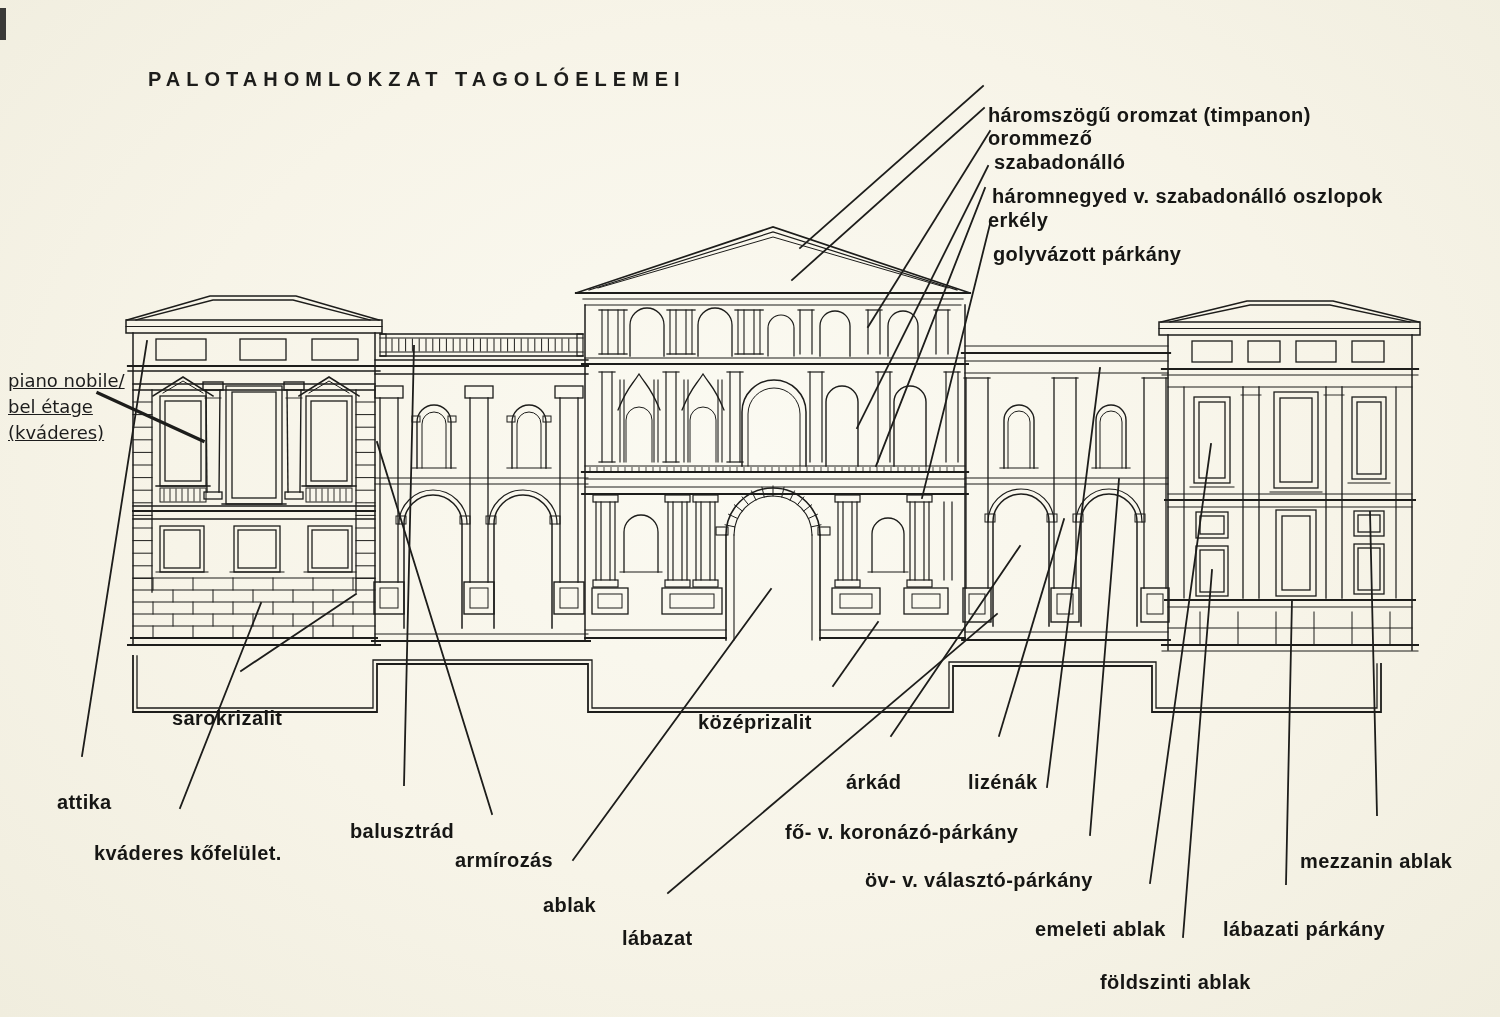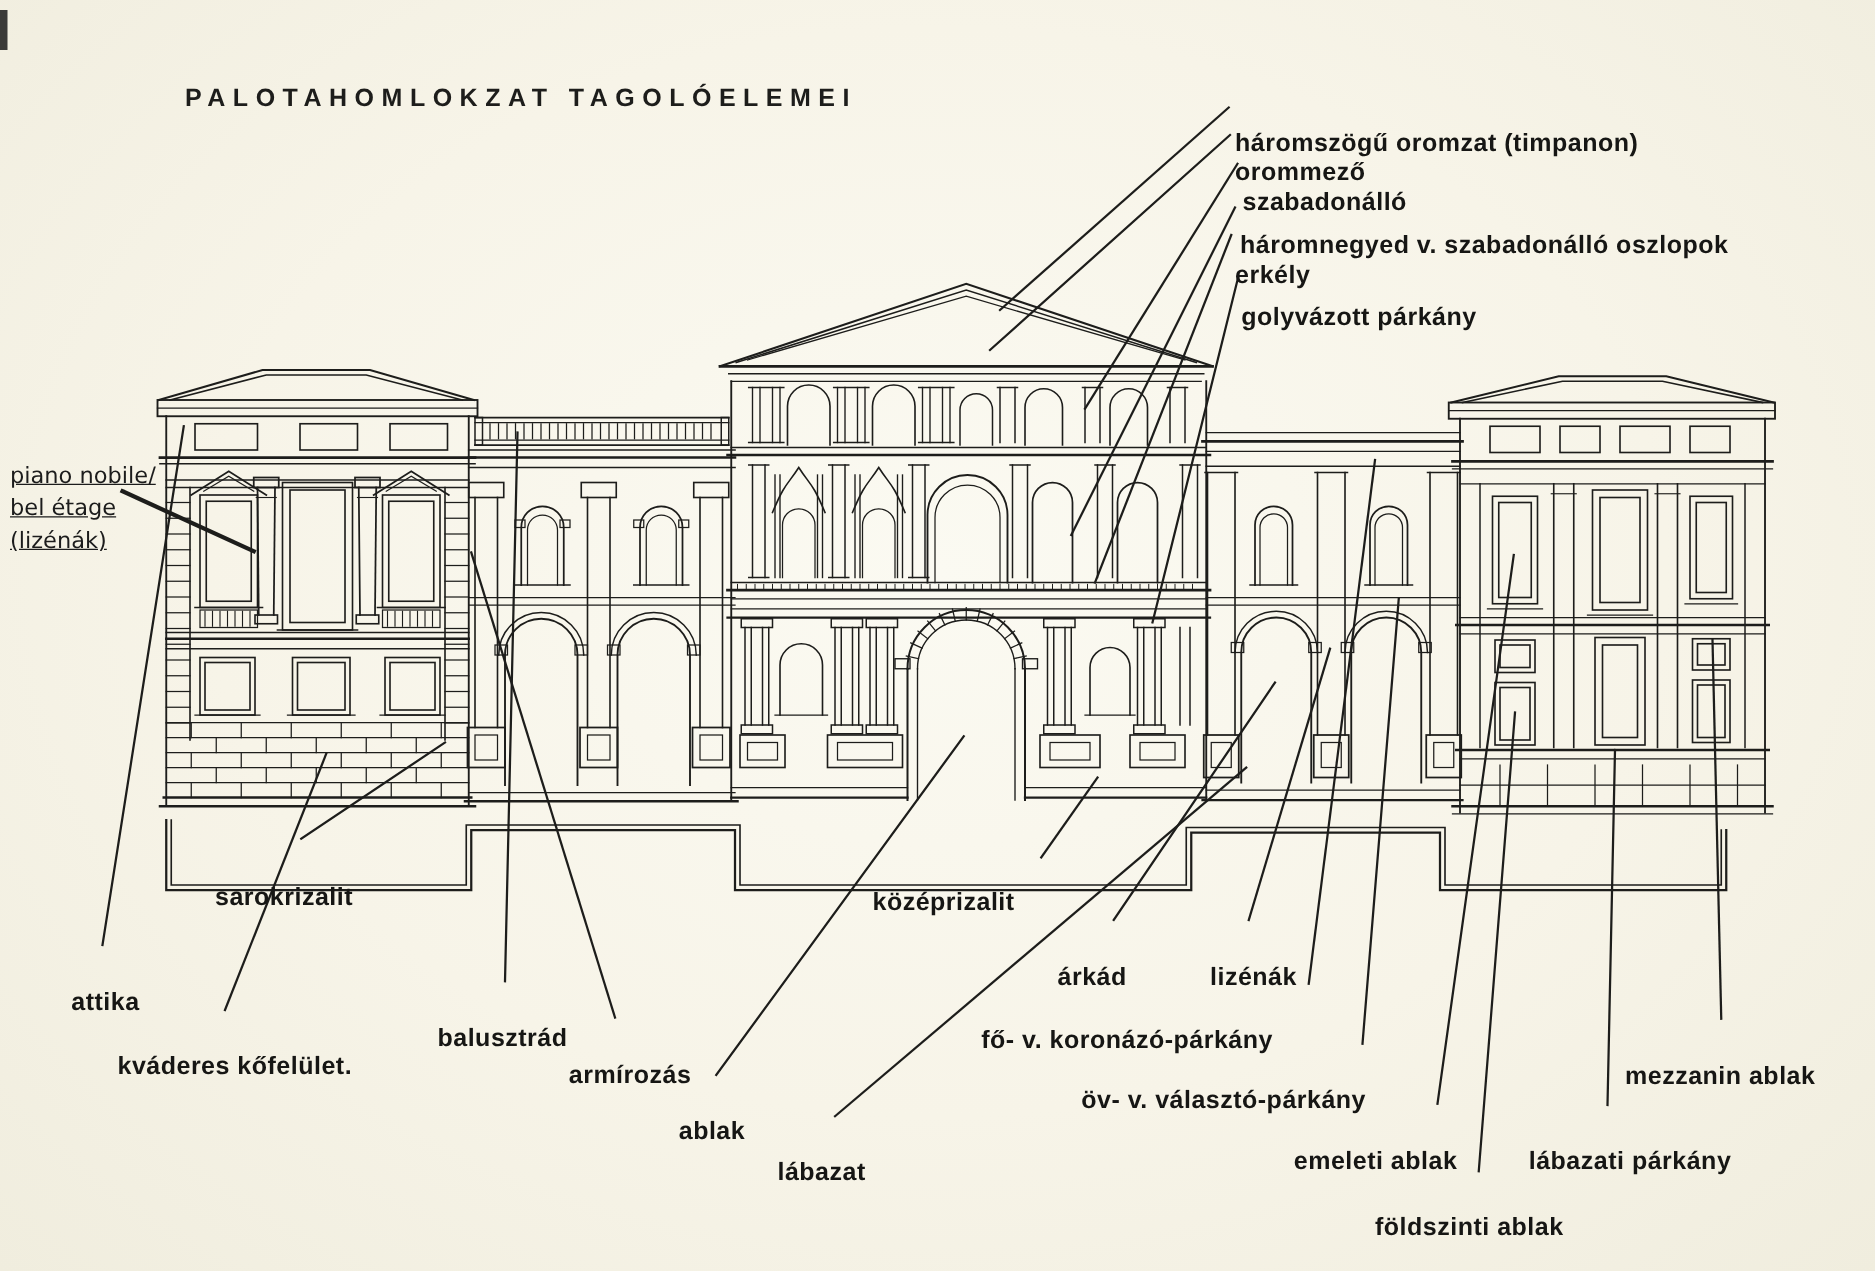--- a/index.html
+++ b/index.html
@@ -576,21 +576,21 @@
         <line x1="1286" y1="884" x2="1292" y2="600" stroke-width="1.8"></line>
         <line x1="1377" y1="815" x2="1370" y2="512" stroke-width="1.8"></line>
       </g>
   </svg>
 
   <div class="title">PALOTAHOMLOKZAT TAGOLÓELEMEI</div>
 
   <div class="plabel">
     <div>piano nobile/</div>
     <div>bel étage</div>
-    <div>(lizénák)</div>
+    <div>(kváderes)</div>
   </div>
 
   <div class="lbl" style="left:988px;top:72px">háromszögű oromzat (timpanon)</div>
   <div class="lbl" style="left:988px;top:95px">orommező</div>
   <div class="lbl" style="left:994px;top:119px">szabadonálló</div>
   <div class="lbl" style="left:992px;top:153px">háromnegyed v. szabadonálló oszlopok</div>
   <div class="lbl" style="left:988px;top:177px">erkély</div>
   <div class="lbl" style="left:993px;top:211px">golyvázott párkány</div>
   <div class="lbl" style="left:57px;top:759px">attika</div>
   <div class="lbl" style="left:94px;top:810px">kváderes kőfelület.</div>

